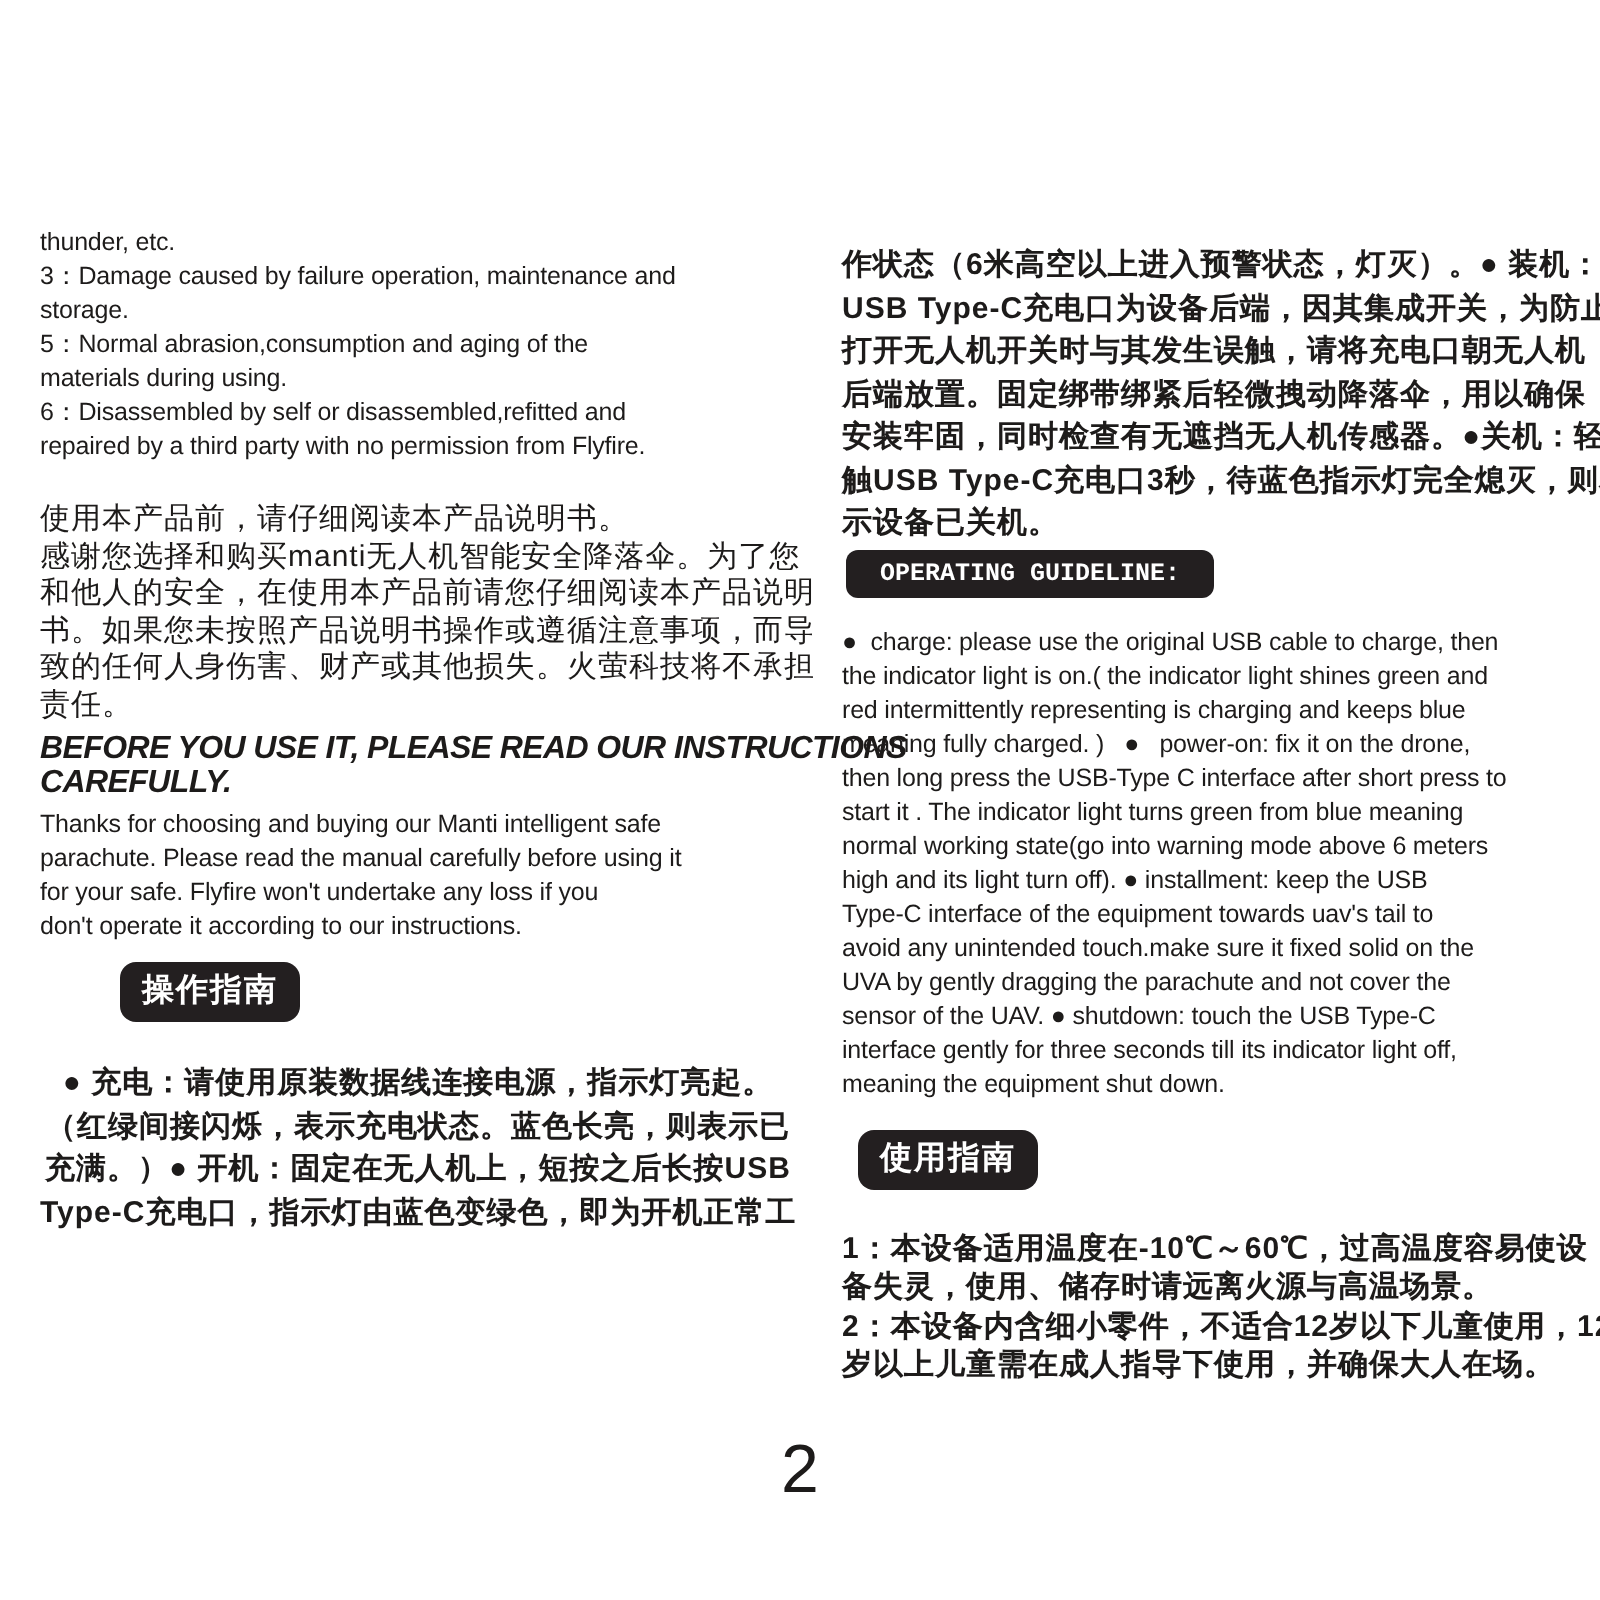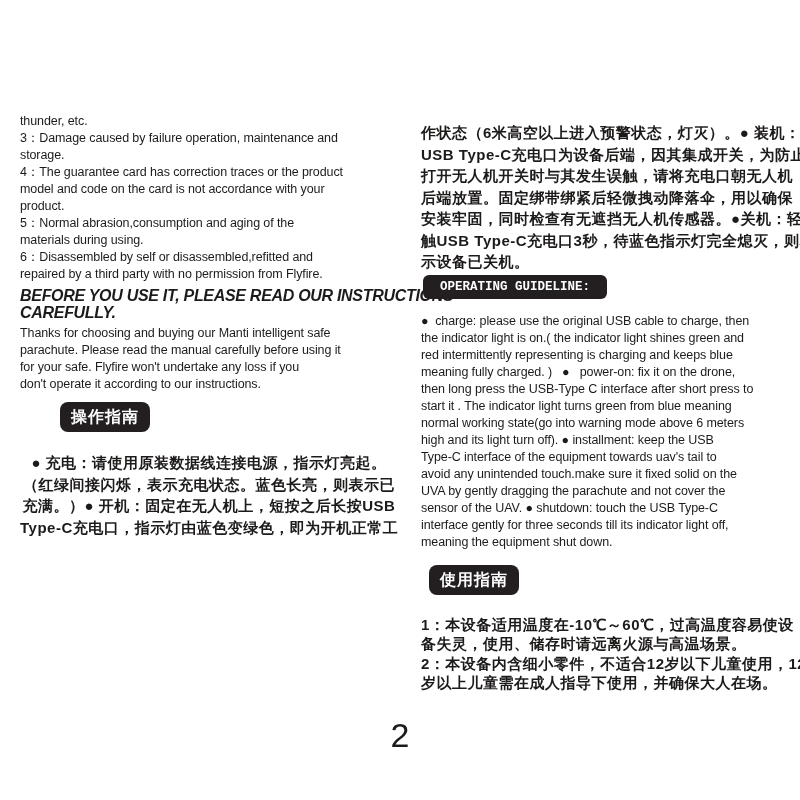--- a/index.html
+++ b/index.html
@@ -104,28 +104,31 @@
 </head>
 <body>
 
 <div class="page">
 
   <section class="col left">
     <div>
       <div class="en body pre">thunder, etc.</div>
       <div class="en body pre">3：Damage caused by failure operation, maintenance and
 storage.</div>
-      <div class="en body pre">4：The guarantee card has correction traces or the product
-model and code on the card is not accordance with your
-product.</div>
       <div class="en body pre">5：Normal abrasion,consumption and aging of the
 materials during using.</div>
       <div class="en body pre">6：Disassembled by self or disassembled,refitted and
 repaired by a third party with no permission from Flyfire.</div>
     </div>
+    <div class="zh notice pre">使用本产品前，请仔细阅读本产品说明书。
+感谢您选择和购买manti无人机智能安全降落伞。为了您
+和他人的安全，在使用本产品前请您仔细阅读本产品说明
+书。如果您未按照产品说明书操作或遵循注意事项，而导
+致的任何人身伤害、财产或其他损失。火萤科技将不承担
+责任。</div>
     <div class="en heading pre">BEFORE YOU USE IT, PLEASE READ OUR INSTRUCTIONS
 CAREFULLY.</div>
     <div class="en body pre thanks">Thanks for choosing and buying our Manti intelligent safe
 parachute. Please read the manual carefully before using it
 for your safe. Flyfire won't undertake any loss if you
 don't operate it according to our instructions.</div>
     <div>
       <span class="badge zh-badge">操作指南</span>
     </div>
     <div class="zh guide pre">● 充电：请使用原装数据线连接电源，指示灯亮起。

